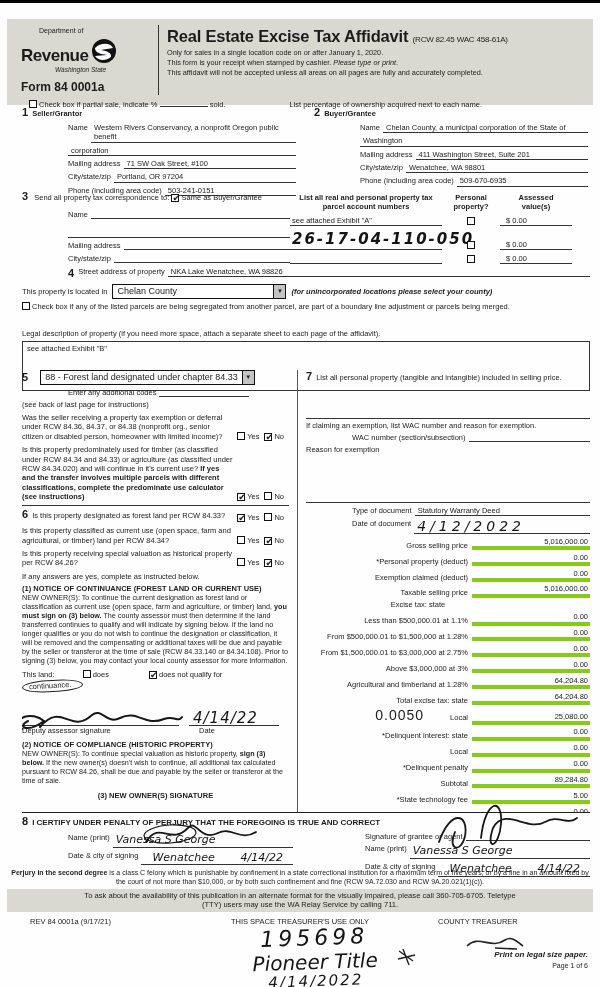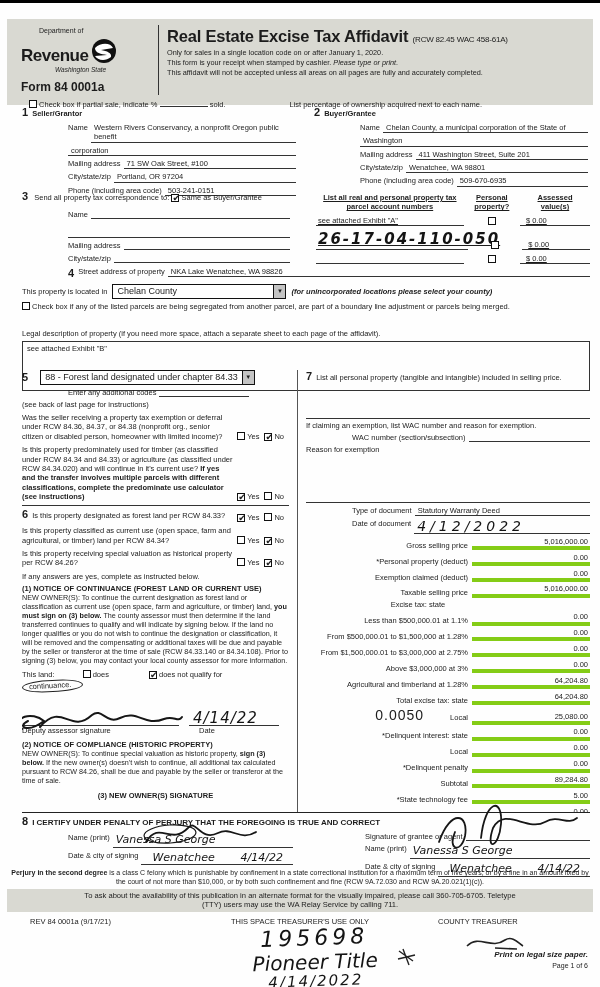--- a/index.html
+++ b/index.html
@@ -54,21 +54,21 @@
   .hr { border-top:1px solid #333; margin:4px 0 2px; }
   .circled { display:inline-block; border:1.5px solid #222; border-radius:50% / 58%;
              padding:0 10px 1px 6px; transform:rotate(-3deg); }
 
   
   .sec12 { position:absolute; top:106px; left:22px; right:12px;
            display:grid; grid-template-columns:1fr 1fr; column-gap:18px; }
 
   
   .sec3 { position:absolute; top:190px; left:22px; width:268px; }
-  .parcels { position:absolute; top:193px; left:316px; right:10px;text-decoration:underline; }
+  .parcels { position:absolute; top:193px; left:290px; right:10px; }
   .p-head { display:flex; font-weight:bold; text-align:center; }
   .p-head .c1 { width:152px; } .p-head .c2 { width:58px; } .p-head .c3 { width:72px; }
   .p-row { display:flex; align-items:flex-end; margin-top:4px; }
   .p-row .c1 { width:152px; border-bottom:1px solid #333; padding:0 2px; min-height:10px;
                white-space:nowrap; overflow:visible; }
   .p-row .c2 { width:58px; text-align:center; }
   .p-row .c3 { width:72px; border-bottom:1px solid #333; padding-left:6px; }
   .hw-parcel { font-size:15px; letter-spacing:2px; font-weight:bold; }
 
   

